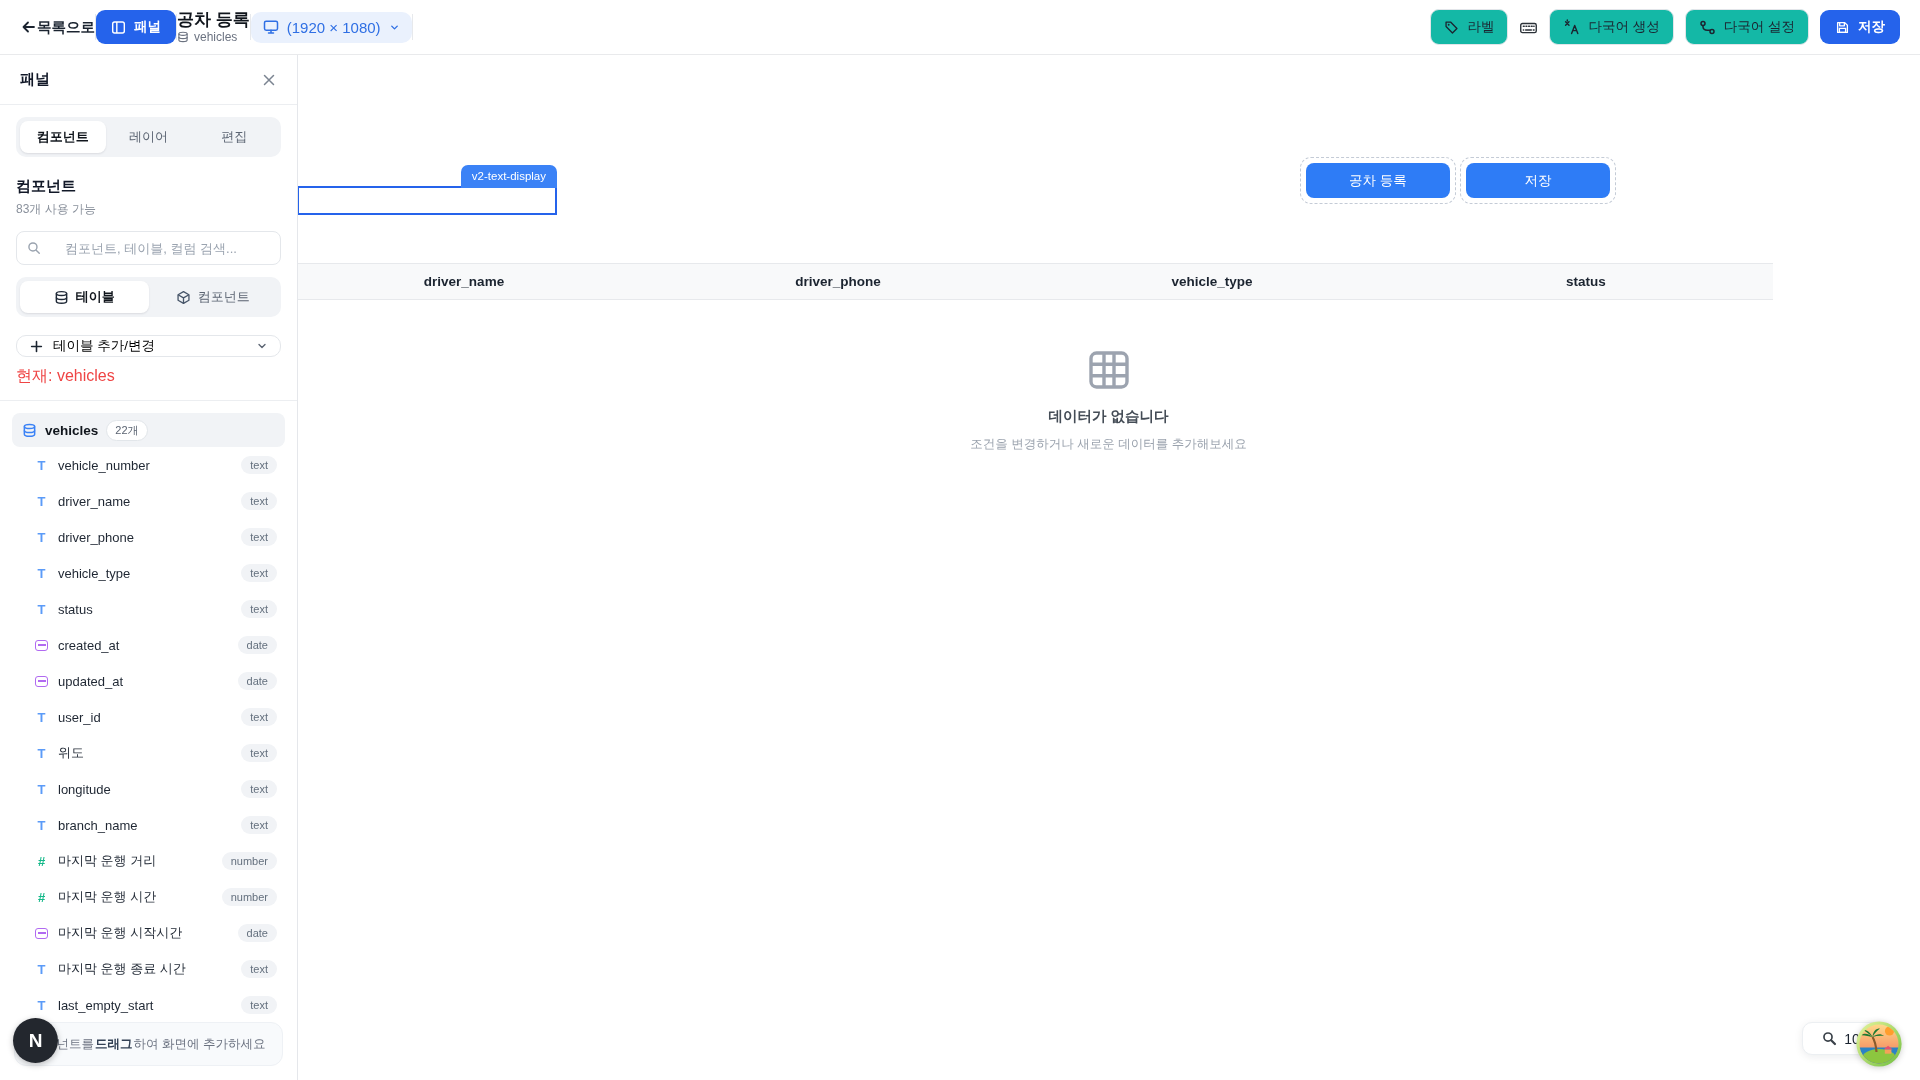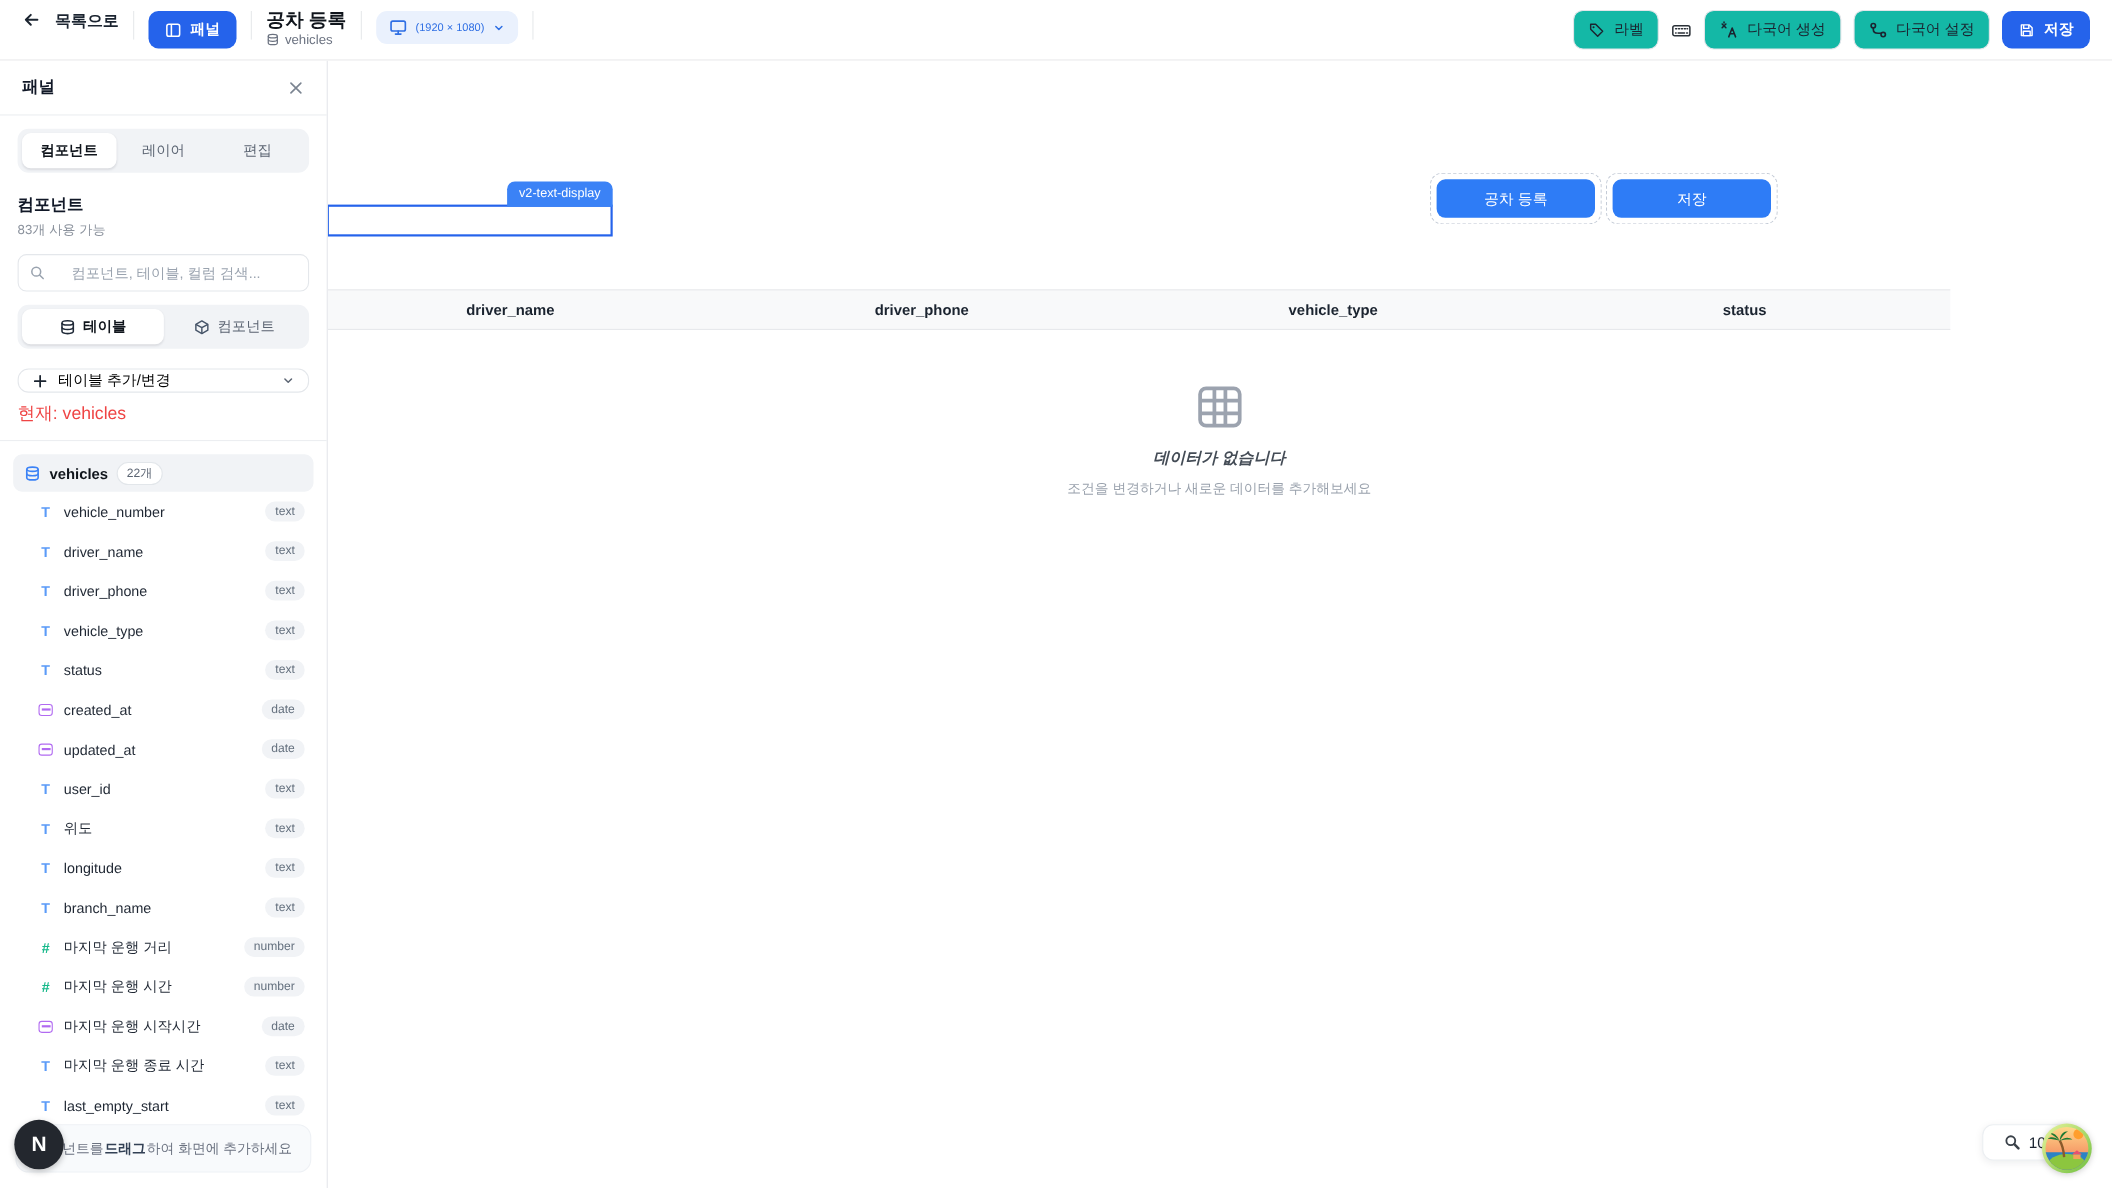--- a/index.html
+++ b/index.html
@@ -3,33 +3,33 @@
 <meta charset="utf-8">
 <style>
   * { margin:0; padding:0; box-sizing:border-box; }
   html,body { width:1920px; height:1080px; overflow:hidden; }
   body { font-family:"Liberation Sans","DejaVu Sans",sans-serif; background:#fff; position:relative; color:#111827; }
   svg { display:block; }
 
   
   .toolbar { position:absolute; top:0; left:0; right:0; height:55px; background:#fff;
     border-bottom:1px solid #e9eaec; display:flex; align-items:center; padding:0 20px; z-index:30; }
-  .tb-left { display:flex; align-items:flex-start; gap:13px; }
+  .tb-left { display:flex; align-items:center; }
   .tb-right { margin-left:auto; display:flex; align-items:center; gap:11px; }
   .vdiv { width:1px; height:26px; background:#e7e9ec; }
   .icon-btn { background:none; border:none; cursor:pointer; display:flex; align-items:center; }
   .back-label { font-size:14.5px; font-weight:600; color:#1b2430; }
   .btn { display:flex; align-items:center; gap:8px; border-radius:9px; font-size:13.5px; cursor:pointer; border:none; }
   .btn-primary { background:#2563eb; color:#fff; padding:8px 15px; font-weight:600; }
   .btn-outline { background:#14b8a6; color:#1b2430; padding:8px 13px; border:1px solid #e2e5e9; font-weight:500; }
   .title-block { display:flex; flex-direction:column; gap:3px; }
   .page-title { font-size:17px; font-weight:700; color:#10151c; line-height:1; }
   .page-sub { display:flex; align-items:center; gap:5px; font-size:12px; color:#6b7280; line-height:1; }
   .res-pill { display:flex; align-items:center; gap:8px; background:#eaf1fd; color:#2f6fe4;
-    border-radius:10px; padding:7px 12px; font-size:10px; font-weight:500; cursor:pointer; }
+    border-radius:10px; padding:7px 12px; font-size:15px; font-weight:500; cursor:pointer; }
   .grid-tools { display:flex; align-items:center; gap:9px; background:#f3f4f6; border-radius:10px;
     padding:7px 12px; font-size:13px; color:#3a4149; }
   .cbx { width:16px; height:16px; border-radius:4px; border:1.5px solid #cbd5e1; background:#fff;
     display:flex; align-items:center; justify-content:center; cursor:pointer; }
   .cbx.checked { background:#2563eb; border-color:#2563eb; color:#fff; font-size:11px; font-weight:700; }
 
   
   .panel { position:absolute; top:55px; left:0; bottom:0; width:298px; background:#fff;
     border-right:1px solid #e5e7eb; z-index:20; }
   .panel-header { height:50px; display:flex; align-items:center; justify-content:space-between;
@@ -88,21 +88,21 @@
   .cv-btn { position:relative; width:144px; height:35px; background:#2e7cf6; color:#fff;
     border:none; border-radius:8px; font-size:13.5px; font-weight:500; cursor:pointer;
     display:flex; align-items:center; justify-content:center; font-family:inherit; }
   .cv-btn::after { content:""; position:absolute; inset:-6px; border:1px dashed #c4cbd6; border-radius:11px; pointer-events:none; }
   .cv-table-header { position:absolute; left:-97px; top:208px; width:1870px; height:37px;
     background:#f8f9fa; border-top:1px solid #e7e9ec; border-bottom:1px solid #e7e9ec; display:flex; }
   .th { flex:1; display:flex; align-items:center; justify-content:center; font-size:13.5px;
     font-weight:700; color:#1b2430; }
   .empty-state { position:absolute; left:297px; right:0; top:295px; display:flex;
     flex-direction:column; align-items:center; }
-  .empty-title { margin-top:17px; font-size:14.5px; font-weight:600; color:#444c56;font-style:italic; }
+  .empty-title { margin-top:17px; font-size:14.5px; font-weight:600; color:#444c56; }
   .empty-sub { margin-top:10px; font-size:12.5px; color:#9aa2ad; }
   .zoom-pill { position:absolute; right:32px; bottom:25px; width:86px; height:33px; background:#fff;
     border:1px solid #eceff2; border-radius:10px; box-shadow:0 2px 8px rgba(16,24,40,.08);
     display:flex; align-items:center; justify-content:center; gap:7px; font-size:14px; color:#1b2430; cursor:pointer; }
   .sticker { position:absolute; right:18px; bottom:13px; width:46px; height:46px; cursor:pointer;
     filter:drop-shadow(0 1px 3px rgba(0,0,0,.2)); }
 </style>
 </head>
 <body>
 

